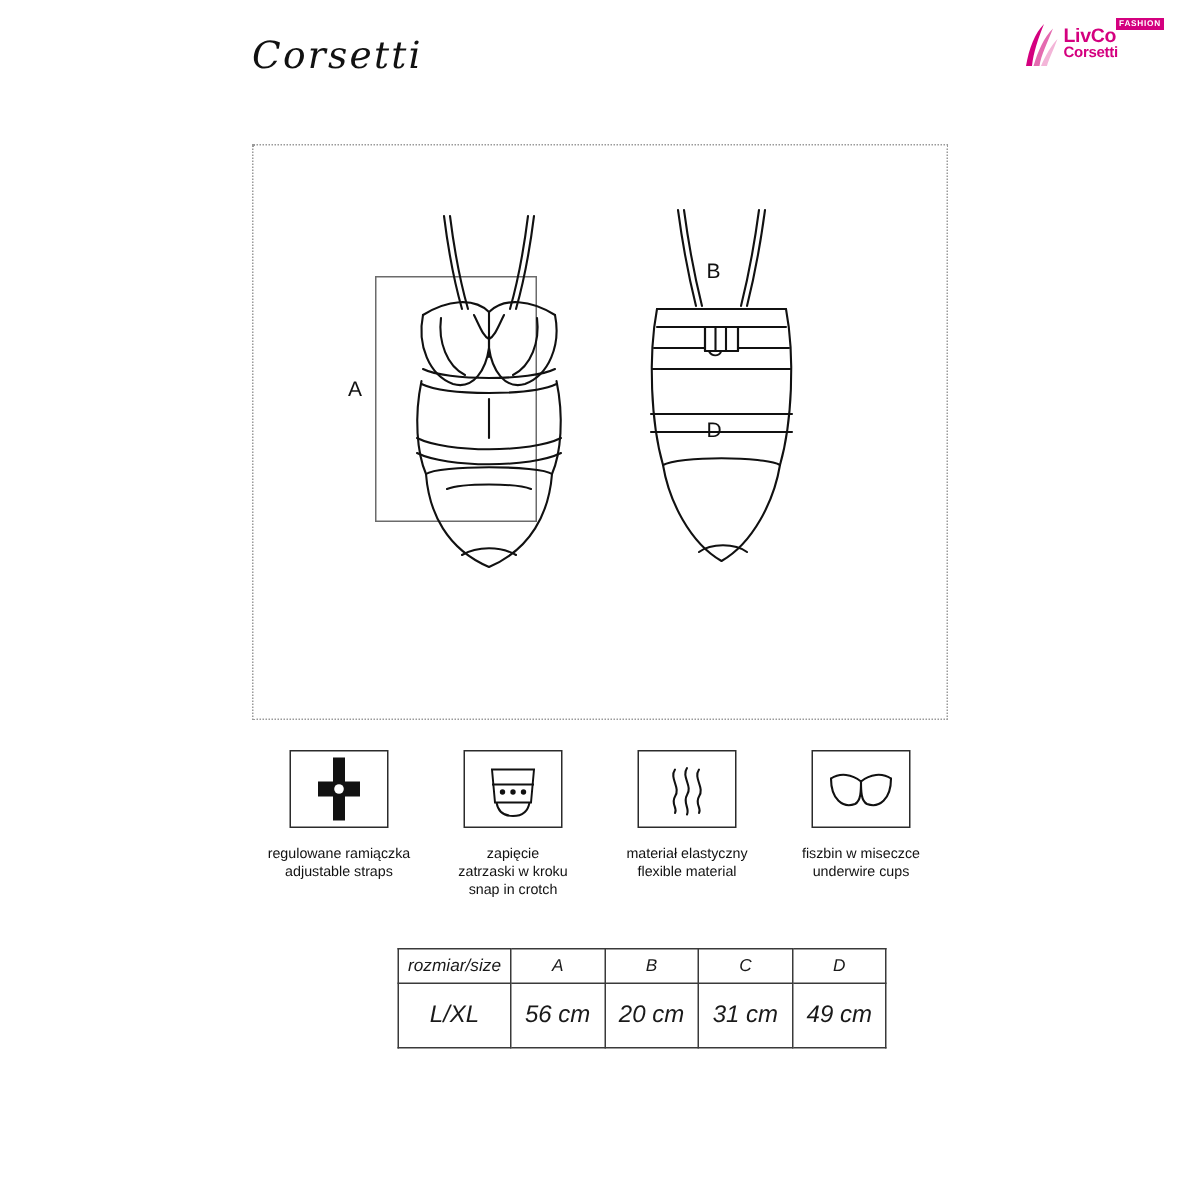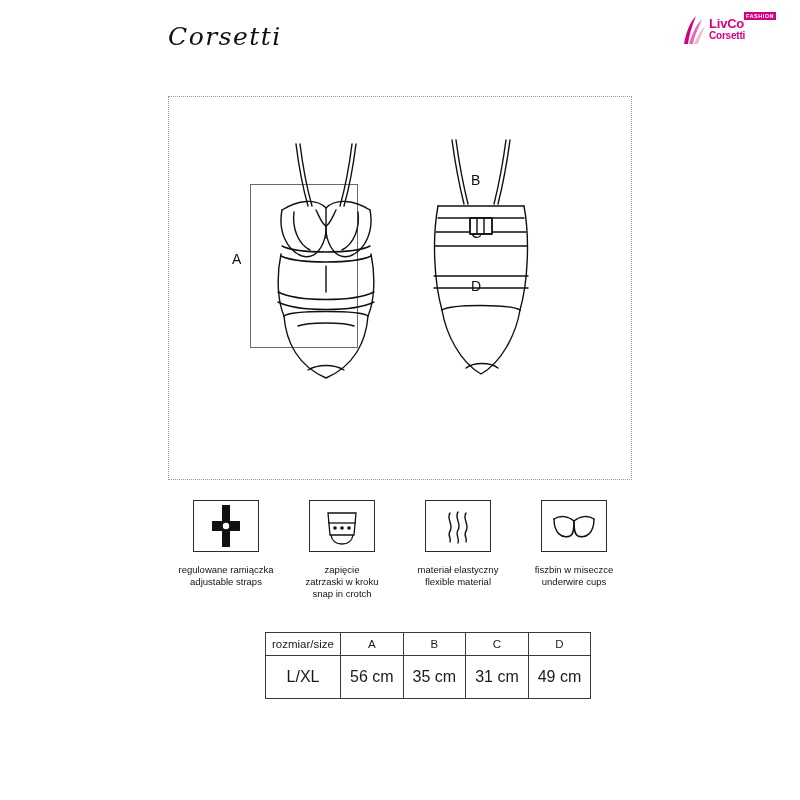--- a/index.html
+++ b/index.html
@@ -173,20 +173,21 @@
     position: absolute;
     left: 265px;
     top: 632px;
     border-collapse: collapse;
   }
   .size-table td, .size-table th {
     border: 1px solid #3a3a3a;
     font-family: "Liberation Sans", sans-serif;
     font-weight: normal;
     text-align: center;
+    font-style: italic;
   }
   .size-table thead th {
     font-size: 11.5px;
     height: 22px;
     padding: 0 6px;
   }
   .size-table thead th.hdr-label {
     font-size: 11.5px;
     padding: 0 6px;
   }
@@ -374,20 +375,20 @@
         <th>A</th>
         <th>B</th>
         <th>C</th>
         <th>D</th>
       </tr>
     </thead>
     <tbody>
       <tr>
         <td class="sizecol">L/XL</td>
         <td>56 cm</td>
-        <td>35 cm</td>
+        <td>20 cm</td>
         <td>31 cm</td>
         <td>49 cm</td>
       </tr>
     </tbody>
   </table>
 
 </div>
 
 </body></html>

